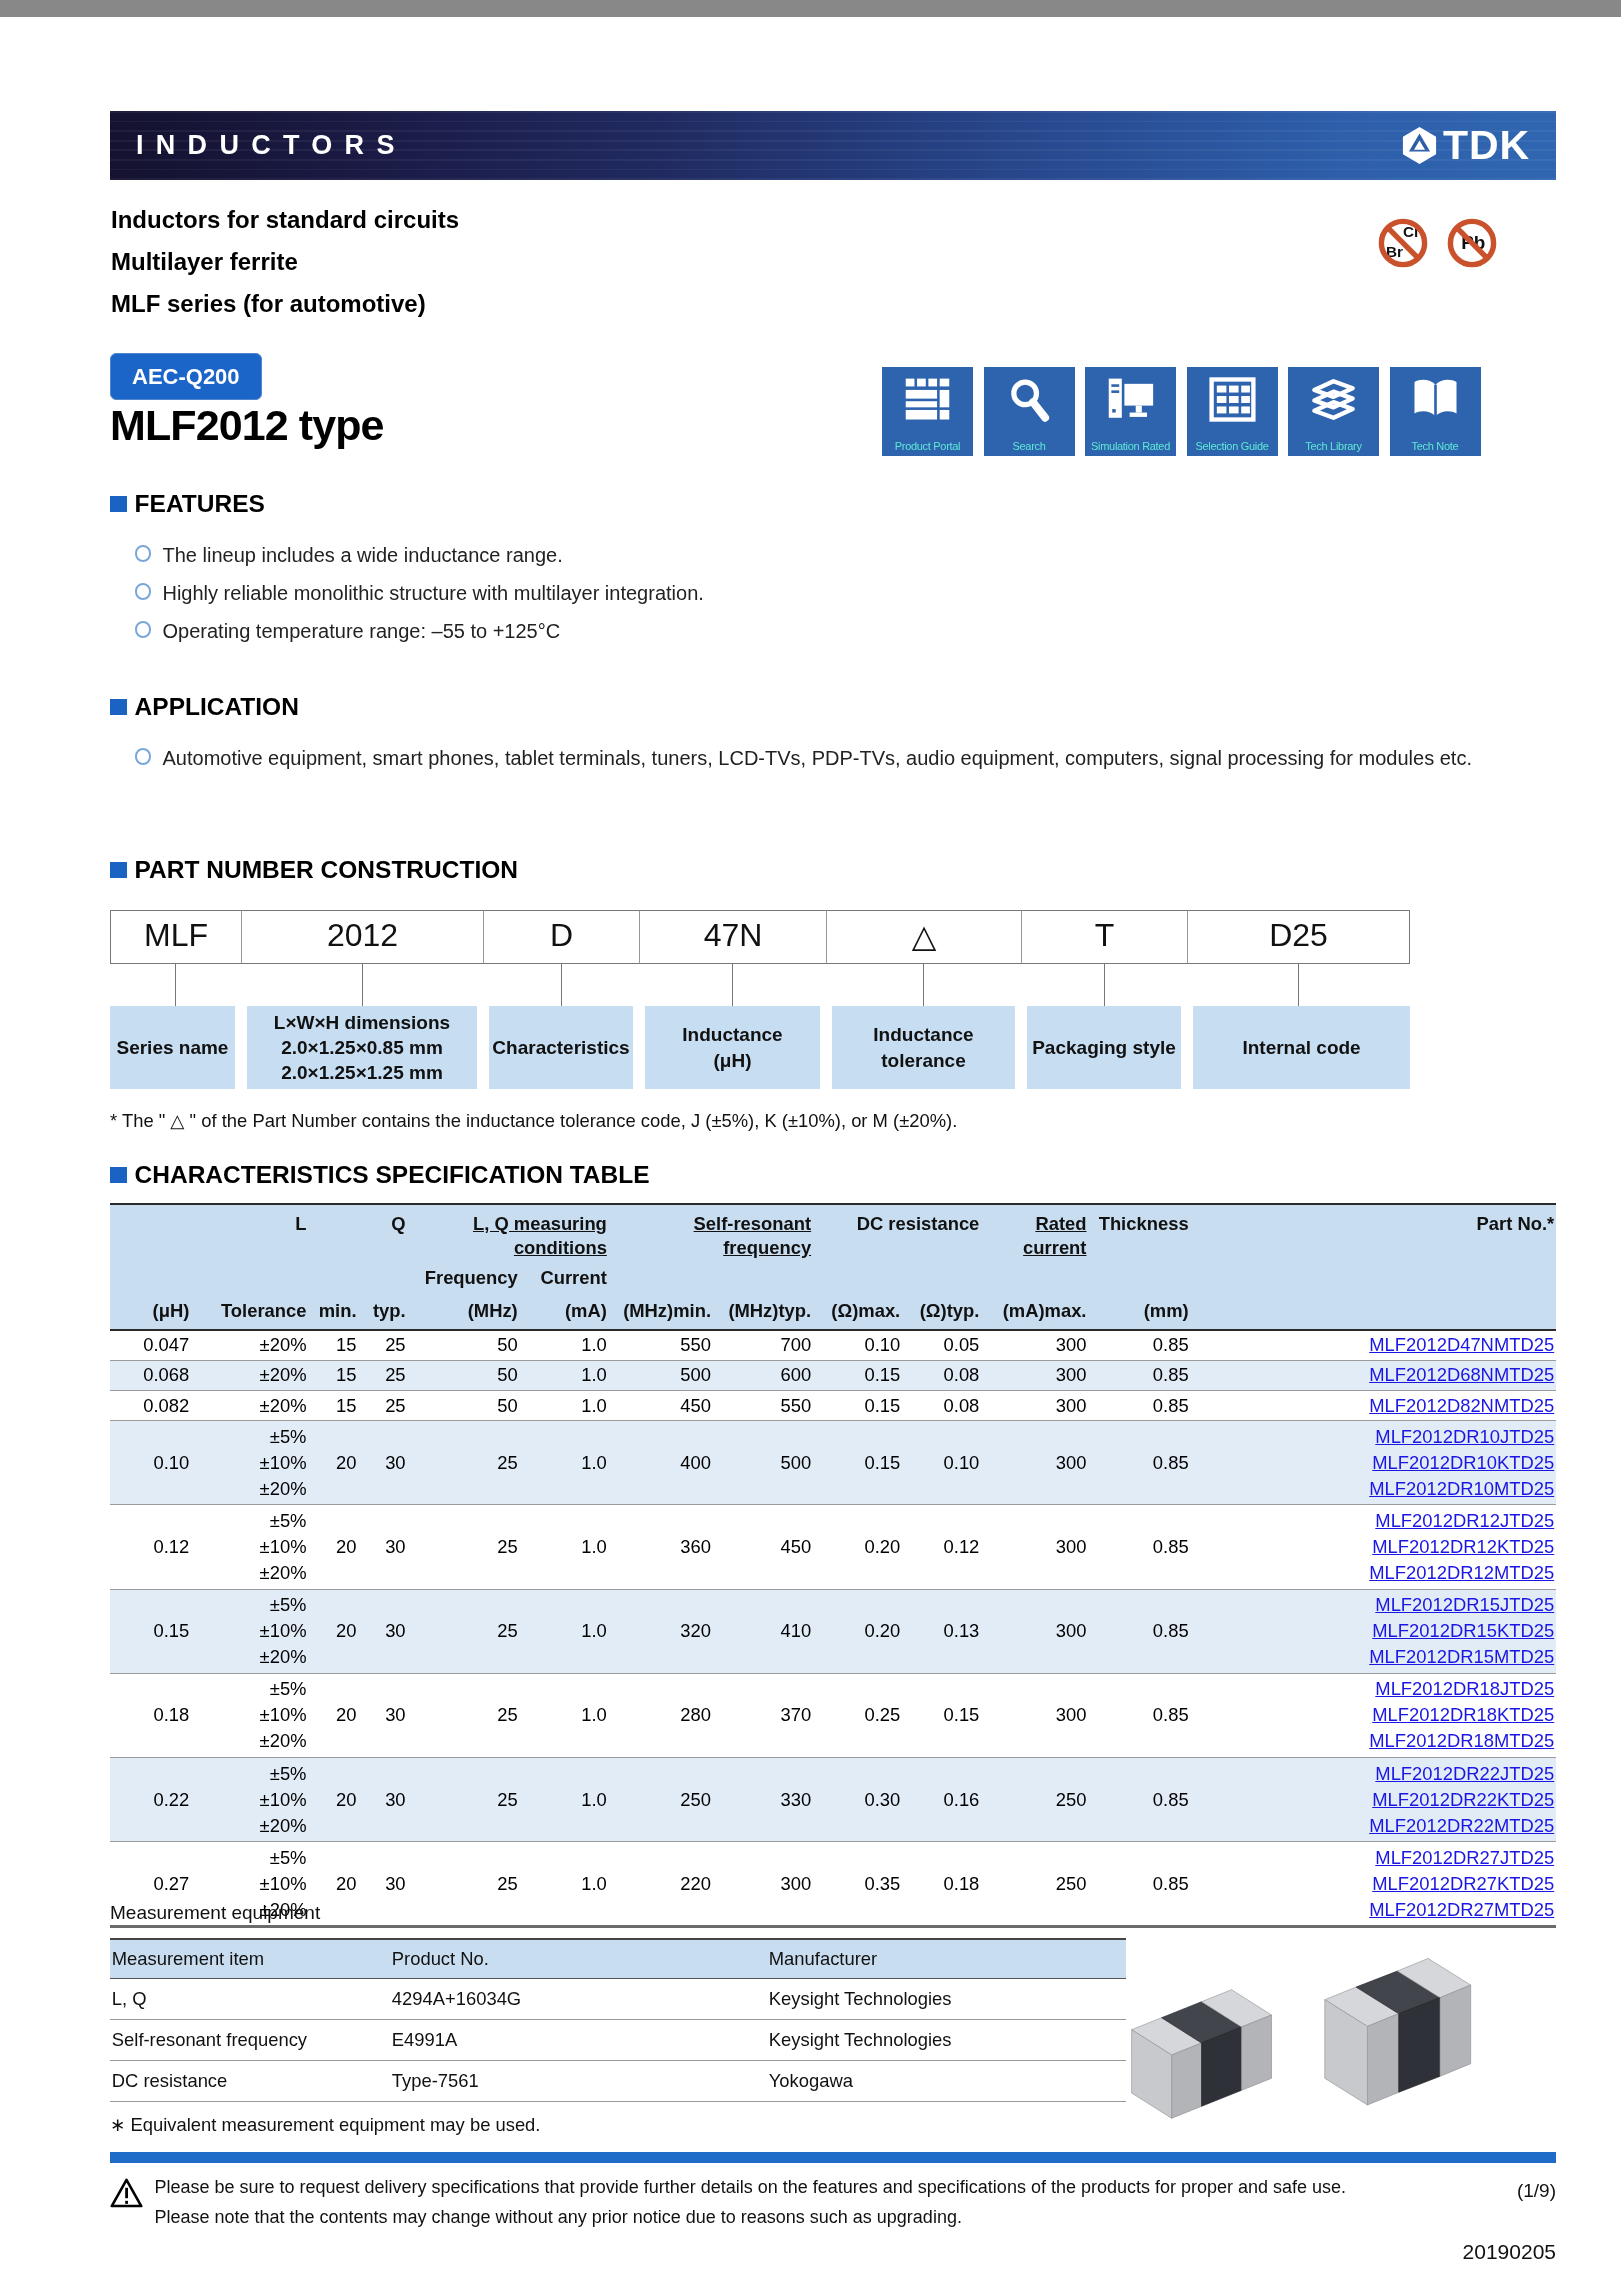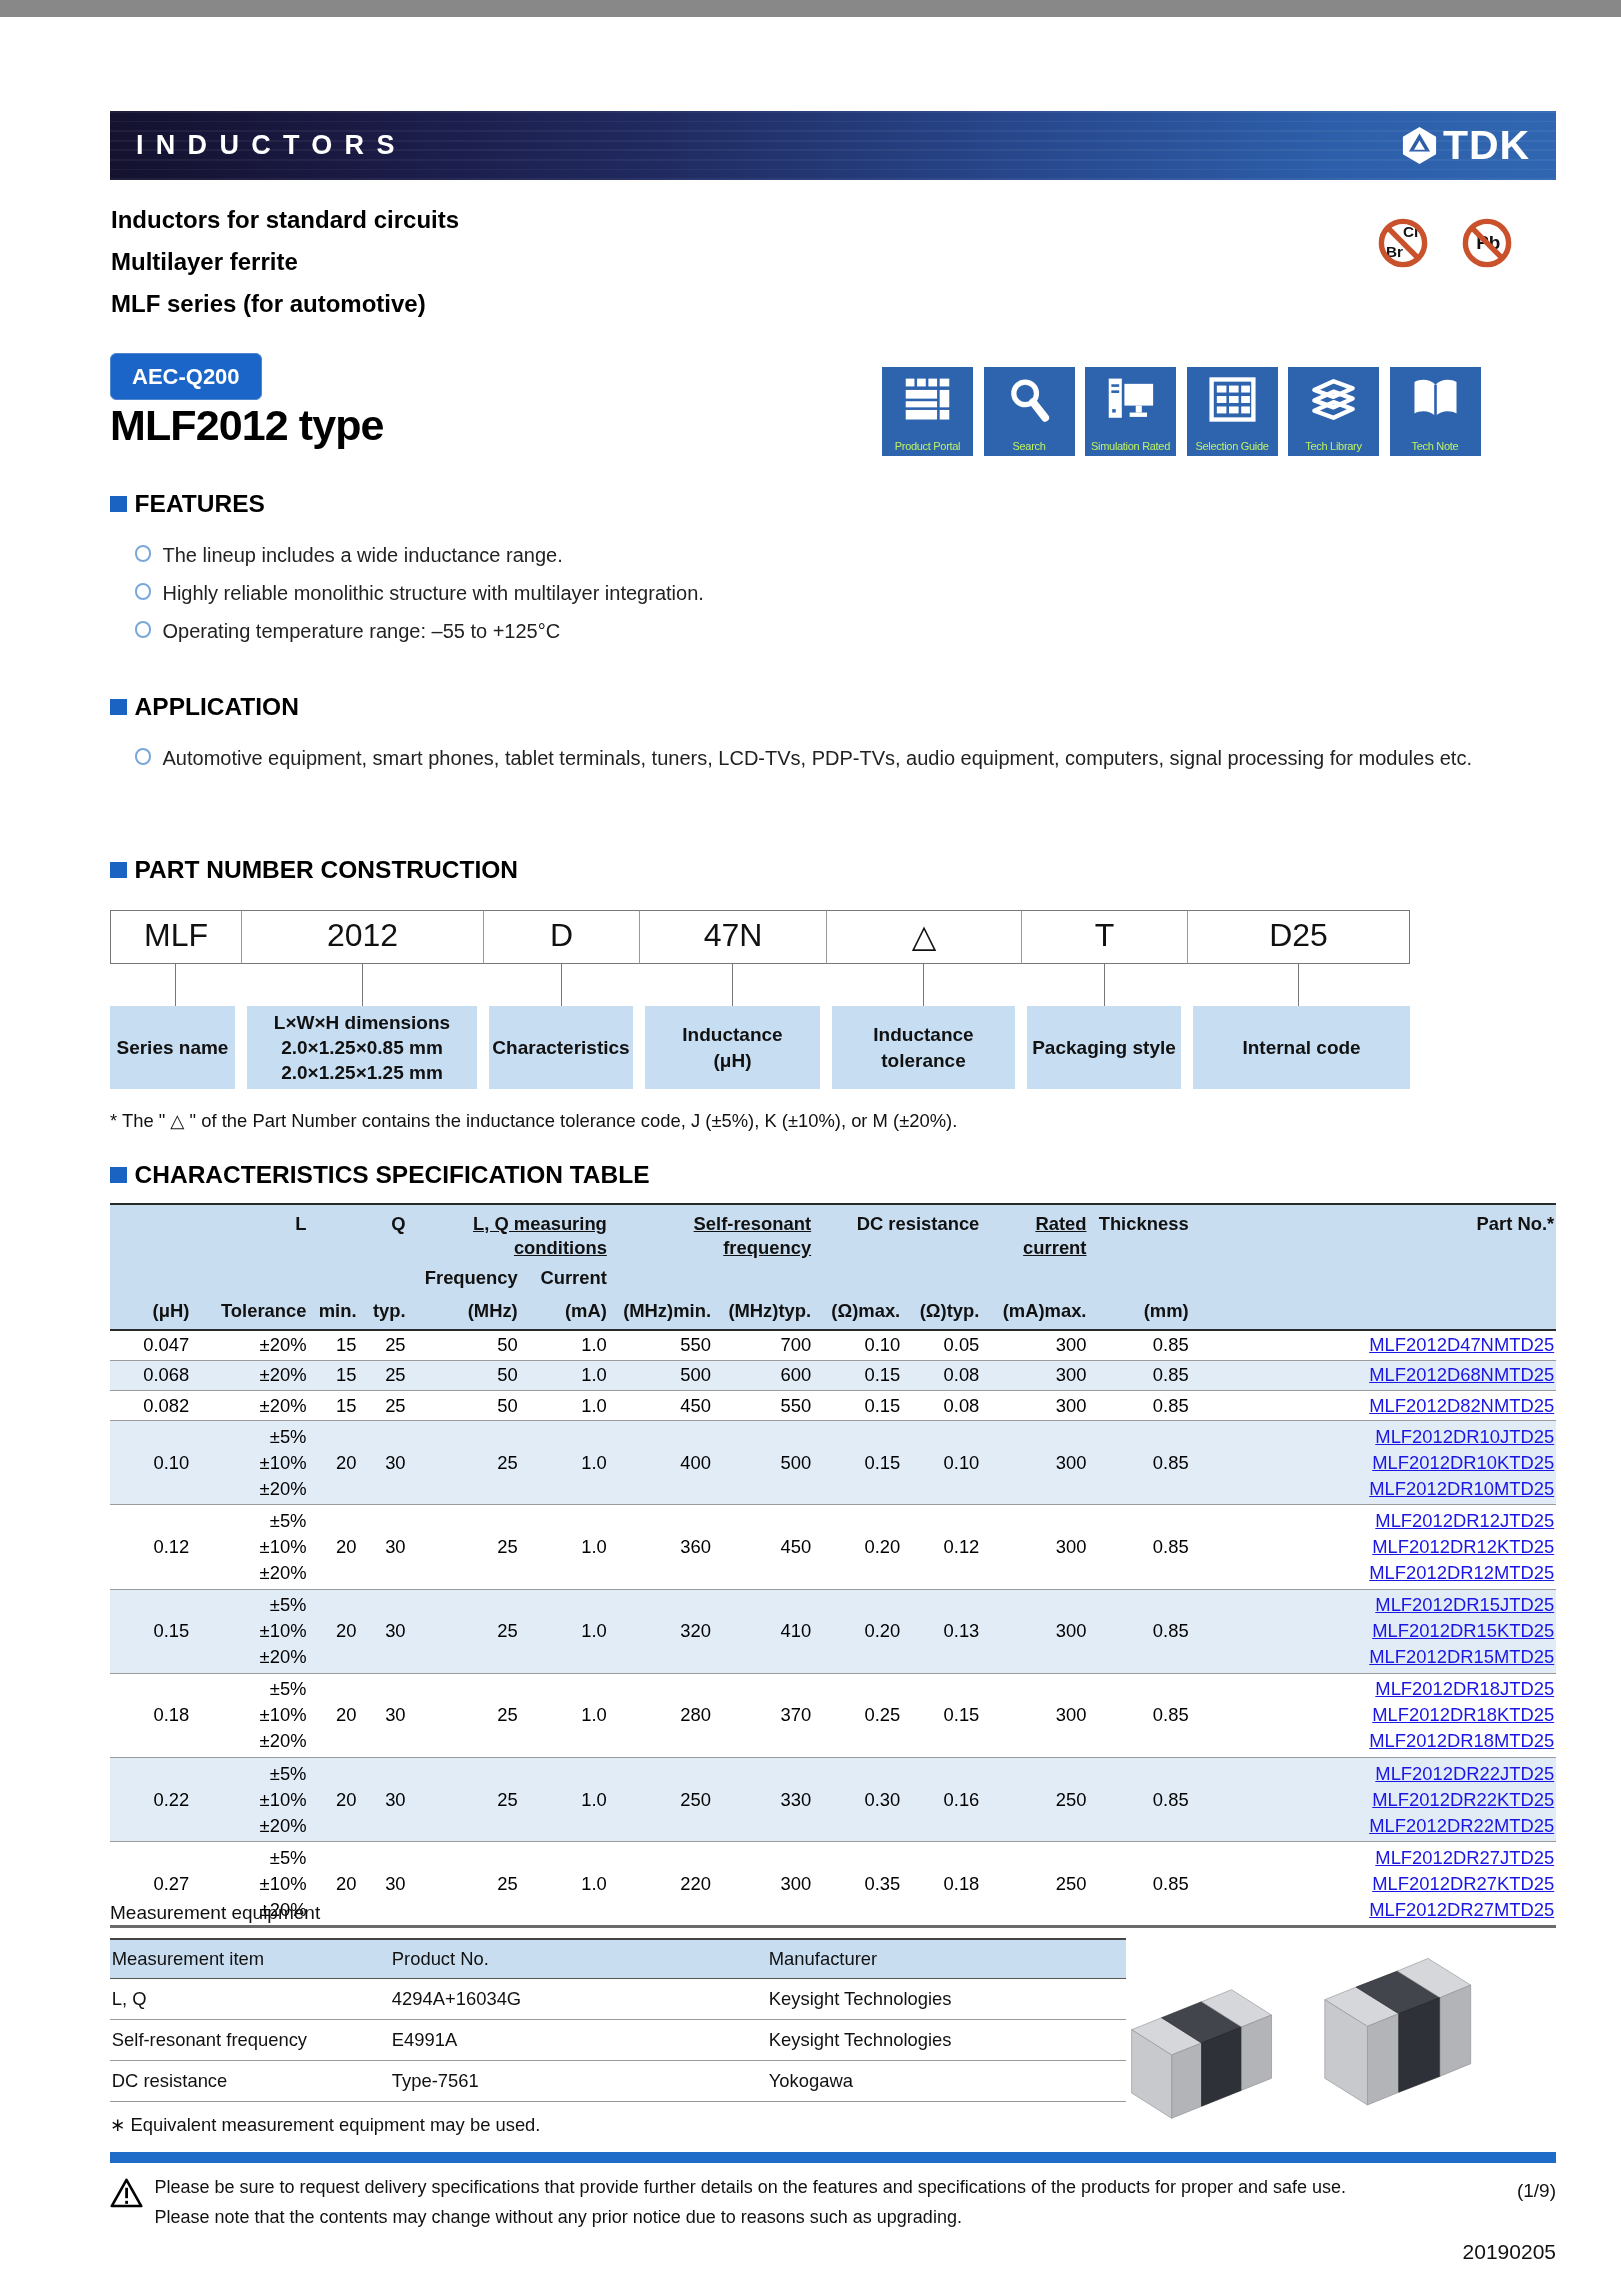--- a/index.html
+++ b/index.html
@@ -10,31 +10,31 @@
   .header-bar { position:absolute; left:110px; top:94px; width:1446px; height:69px;
     background:linear-gradient(90deg,#14122f 0%,#1a1a45 18%,#202a60 38%,#27468b 62%,#2d5ea9 84%,#3066b1 100%);
     display:flex; align-items:center; justify-content:space-between; padding:0 26px; }
   .header-bar::after { content:""; position:absolute; inset:0;
     background:repeating-linear-gradient(180deg, rgba(255,255,255,.05) 0 1.8px, transparent 1.8px 9.6px); pointer-events:none; }
   .header-title { color:#fff; font-size:27px; font-weight:bold; letter-spacing:12.3px; }
   .tdk-logo { display:flex; align-items:center; gap:6.1px; color:#fff; font-size:41px; font-weight:bold; letter-spacing:0.9px; }
 
   
   .title-block { position:absolute; left:111px; top:182px; font-size:24px; font-weight:bold; line-height:42px; color:#000; }
-  .hazard-icons { position:absolute; left:1376px; top:198px; display:flex; gap:30px; }
+  .hazard-icons { position:absolute; left:1376px; top:198px; display:flex; gap:15px; }
 
   
   .badge { position:absolute; left:110px; top:336px; background:#1b65c8; color:#fff; font-weight:bold;
     font-size:22px; padding:9.6px 21px; border-radius:6.1px; border:1.8px solid #4f86cf; }
   .page-title { position:absolute; left:110px; top:384px; font-size:43px; font-weight:bold; color:#000; letter-spacing:-0.9px; }
 
   
   .toolbar { position:absolute; left:882px; top:350px; display:flex; gap:10.5px; }
   .tool-btn { width:91px; height:89px; background:#2e63ae; display:flex; flex-direction:column; align-items:center;
-    justify-content:flex-start; padding-top:8.8px; color:#bef264; cursor:pointer; }
+    justify-content:flex-start; padding-top:8.8px; color:#5eead4; cursor:pointer; }
   .tool-btn svg { flex:none; }
   .tool-label { font-size:11px; white-space:nowrap; margin-top:auto; padding-bottom:4.4px; letter-spacing:-0.3px; }
 
   
   .section-heading { display:flex; align-items:center; gap:8px; font-size:24.5px; font-weight:bold; color:#000; }
   .sq { width:16.6px; height:16.6px; background:#1a63c2; flex:none; }
   .features { position:absolute; left:110px; top:473px; width:1446px; }
   .application { position:absolute; left:110px; top:676px; width:1446px; }
   .bullets { margin-top:17.5px; }
   .bullet-item { display:flex; align-items:flex-start; gap:11.4px; font-size:20px; line-height:38px; padding-left:24.5px; color:#222; }

